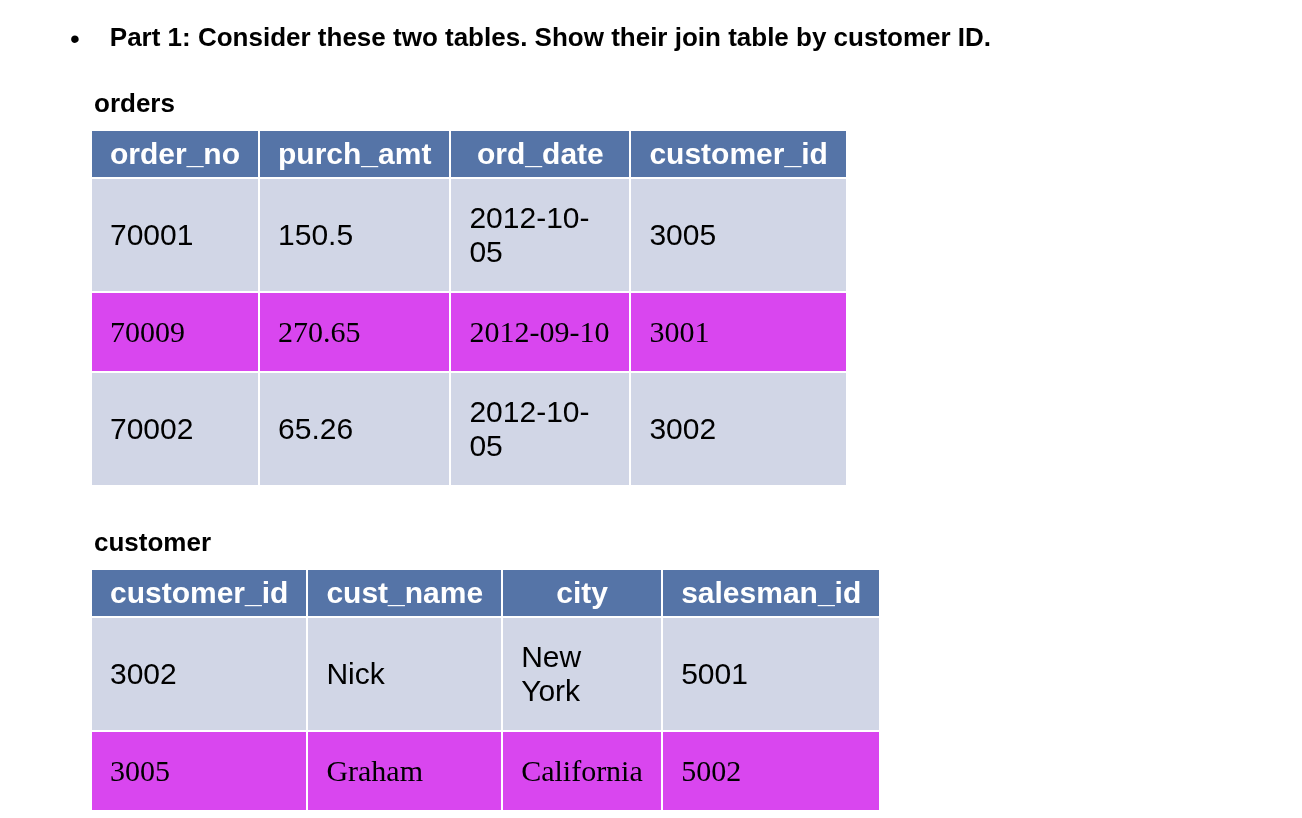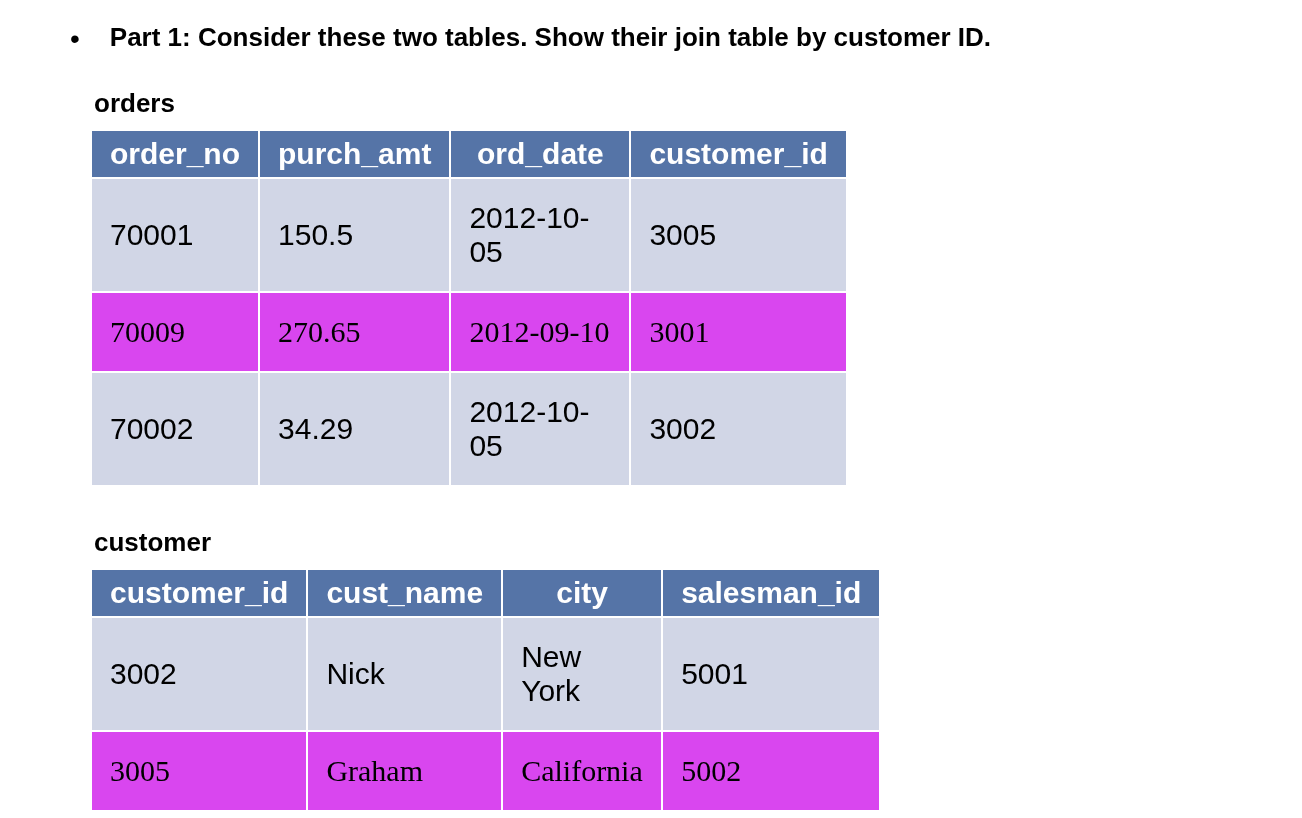--- a/index.html
+++ b/index.html
@@ -104,21 +104,21 @@
         <td>3005</td>
       </tr>
       <tr class="row-light">
         <td>70009</td>
         <td>270.65</td>
         <td>2012-09-10</td>
         <td>3001</td>
       </tr>
       <tr class="row-dark">
         <td>70002</td>
-        <td>34.29</td>
+        <td>65.26</td>
         <td>2012-10-05</td>
         <td>3002</td>
       </tr>
     </tbody>
   </table>
 </div>
 
 <div class="table-block">
   <div class="table-title">customer</div>
   <table class="customer">

